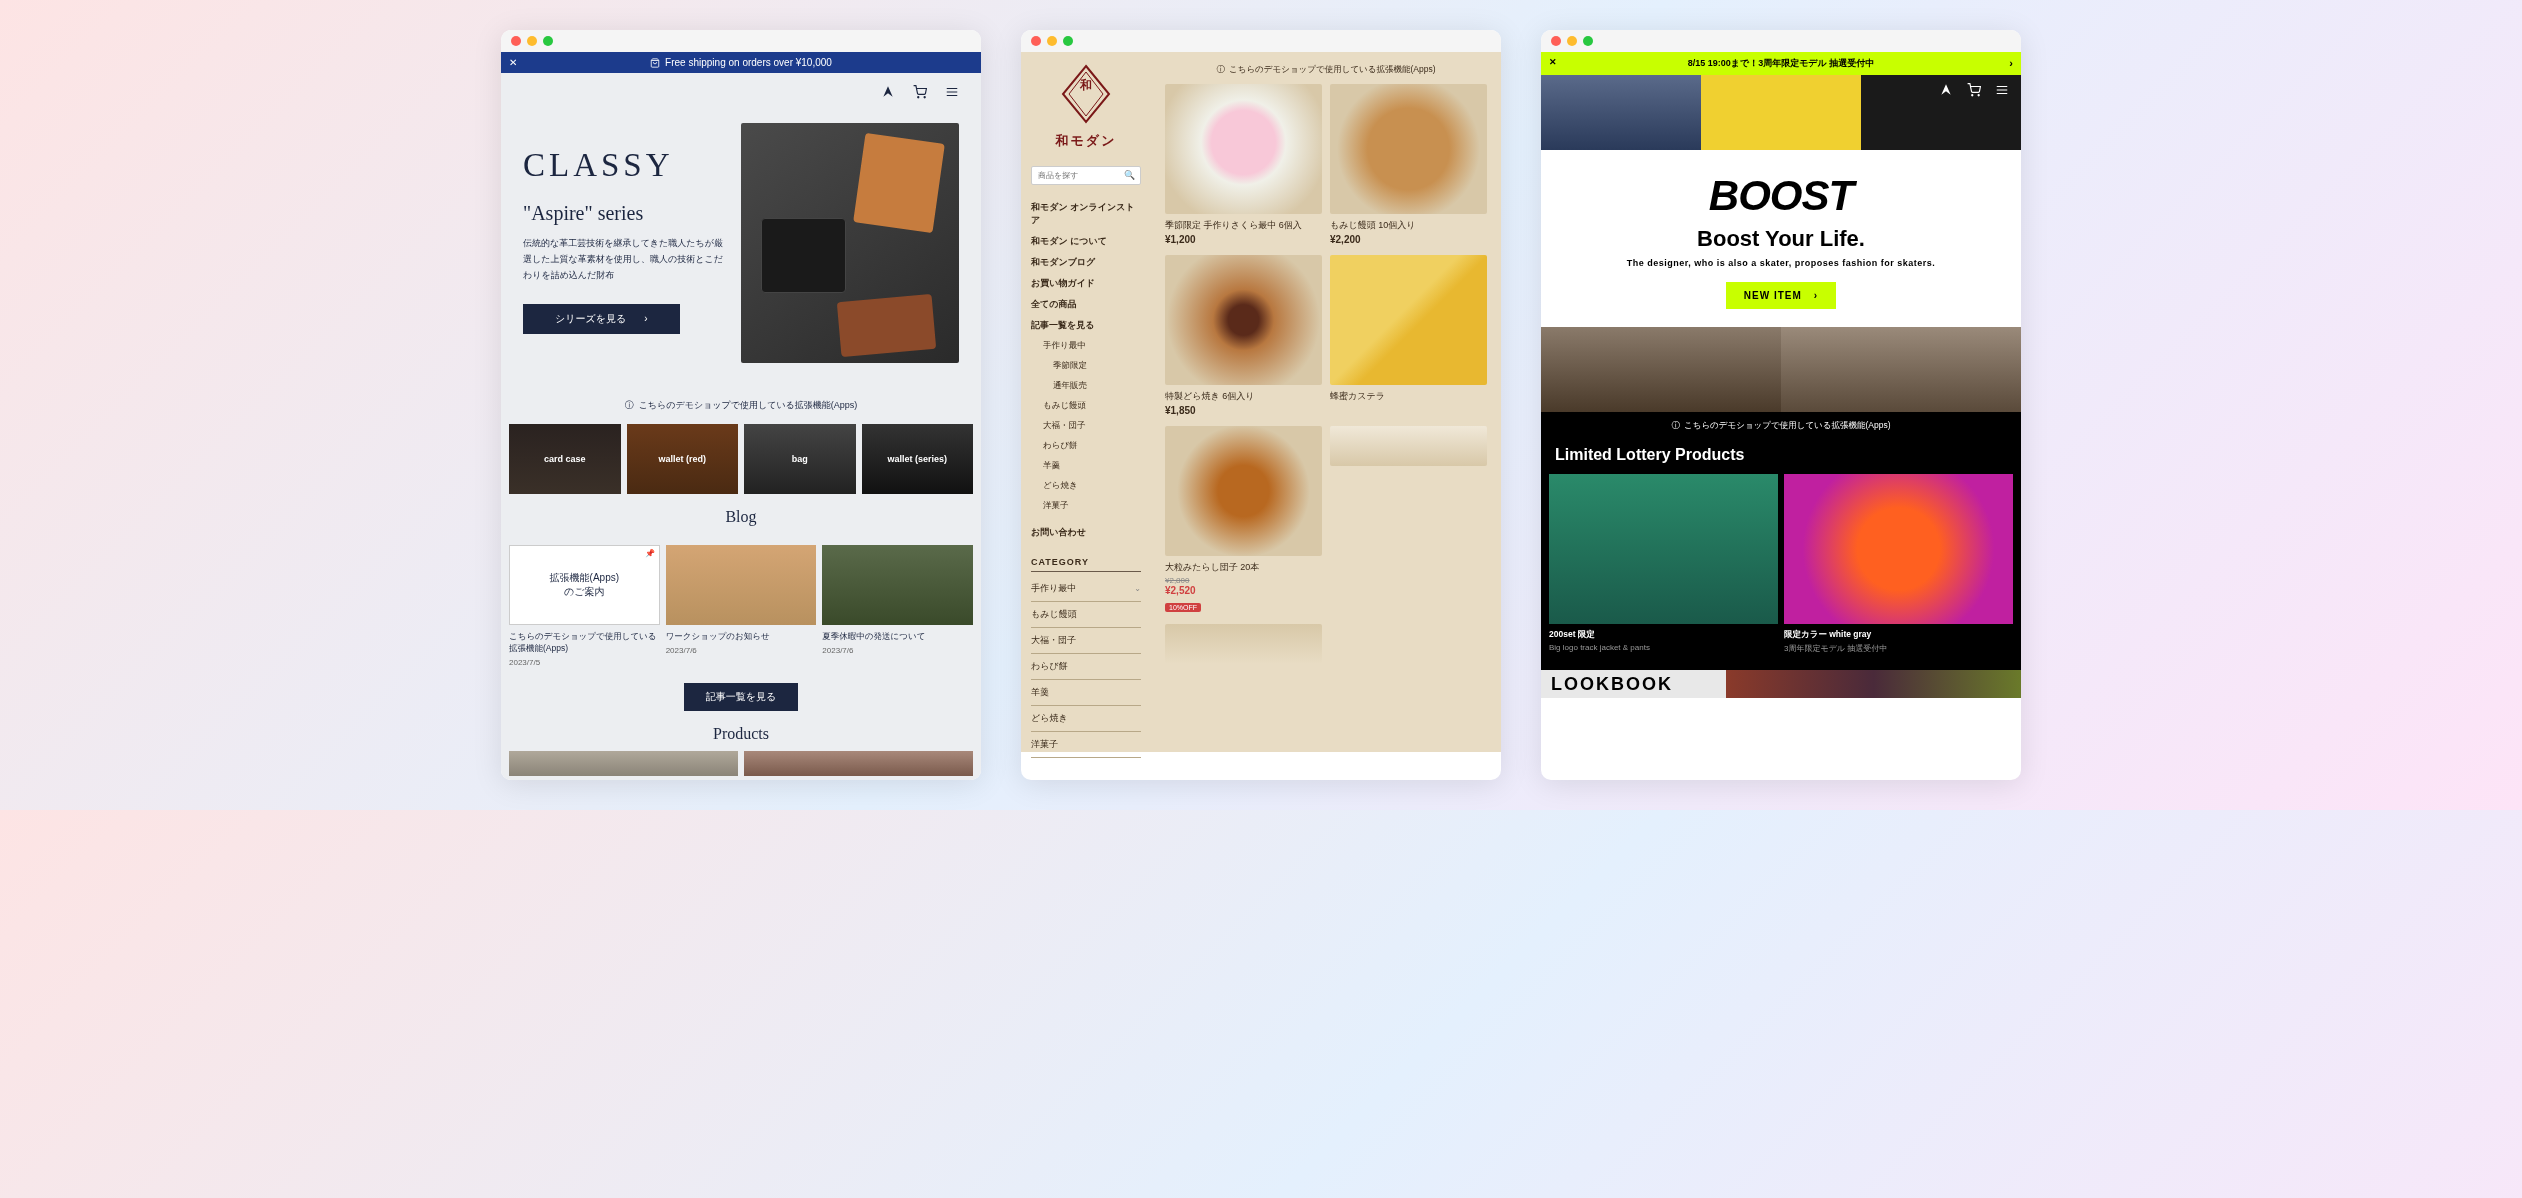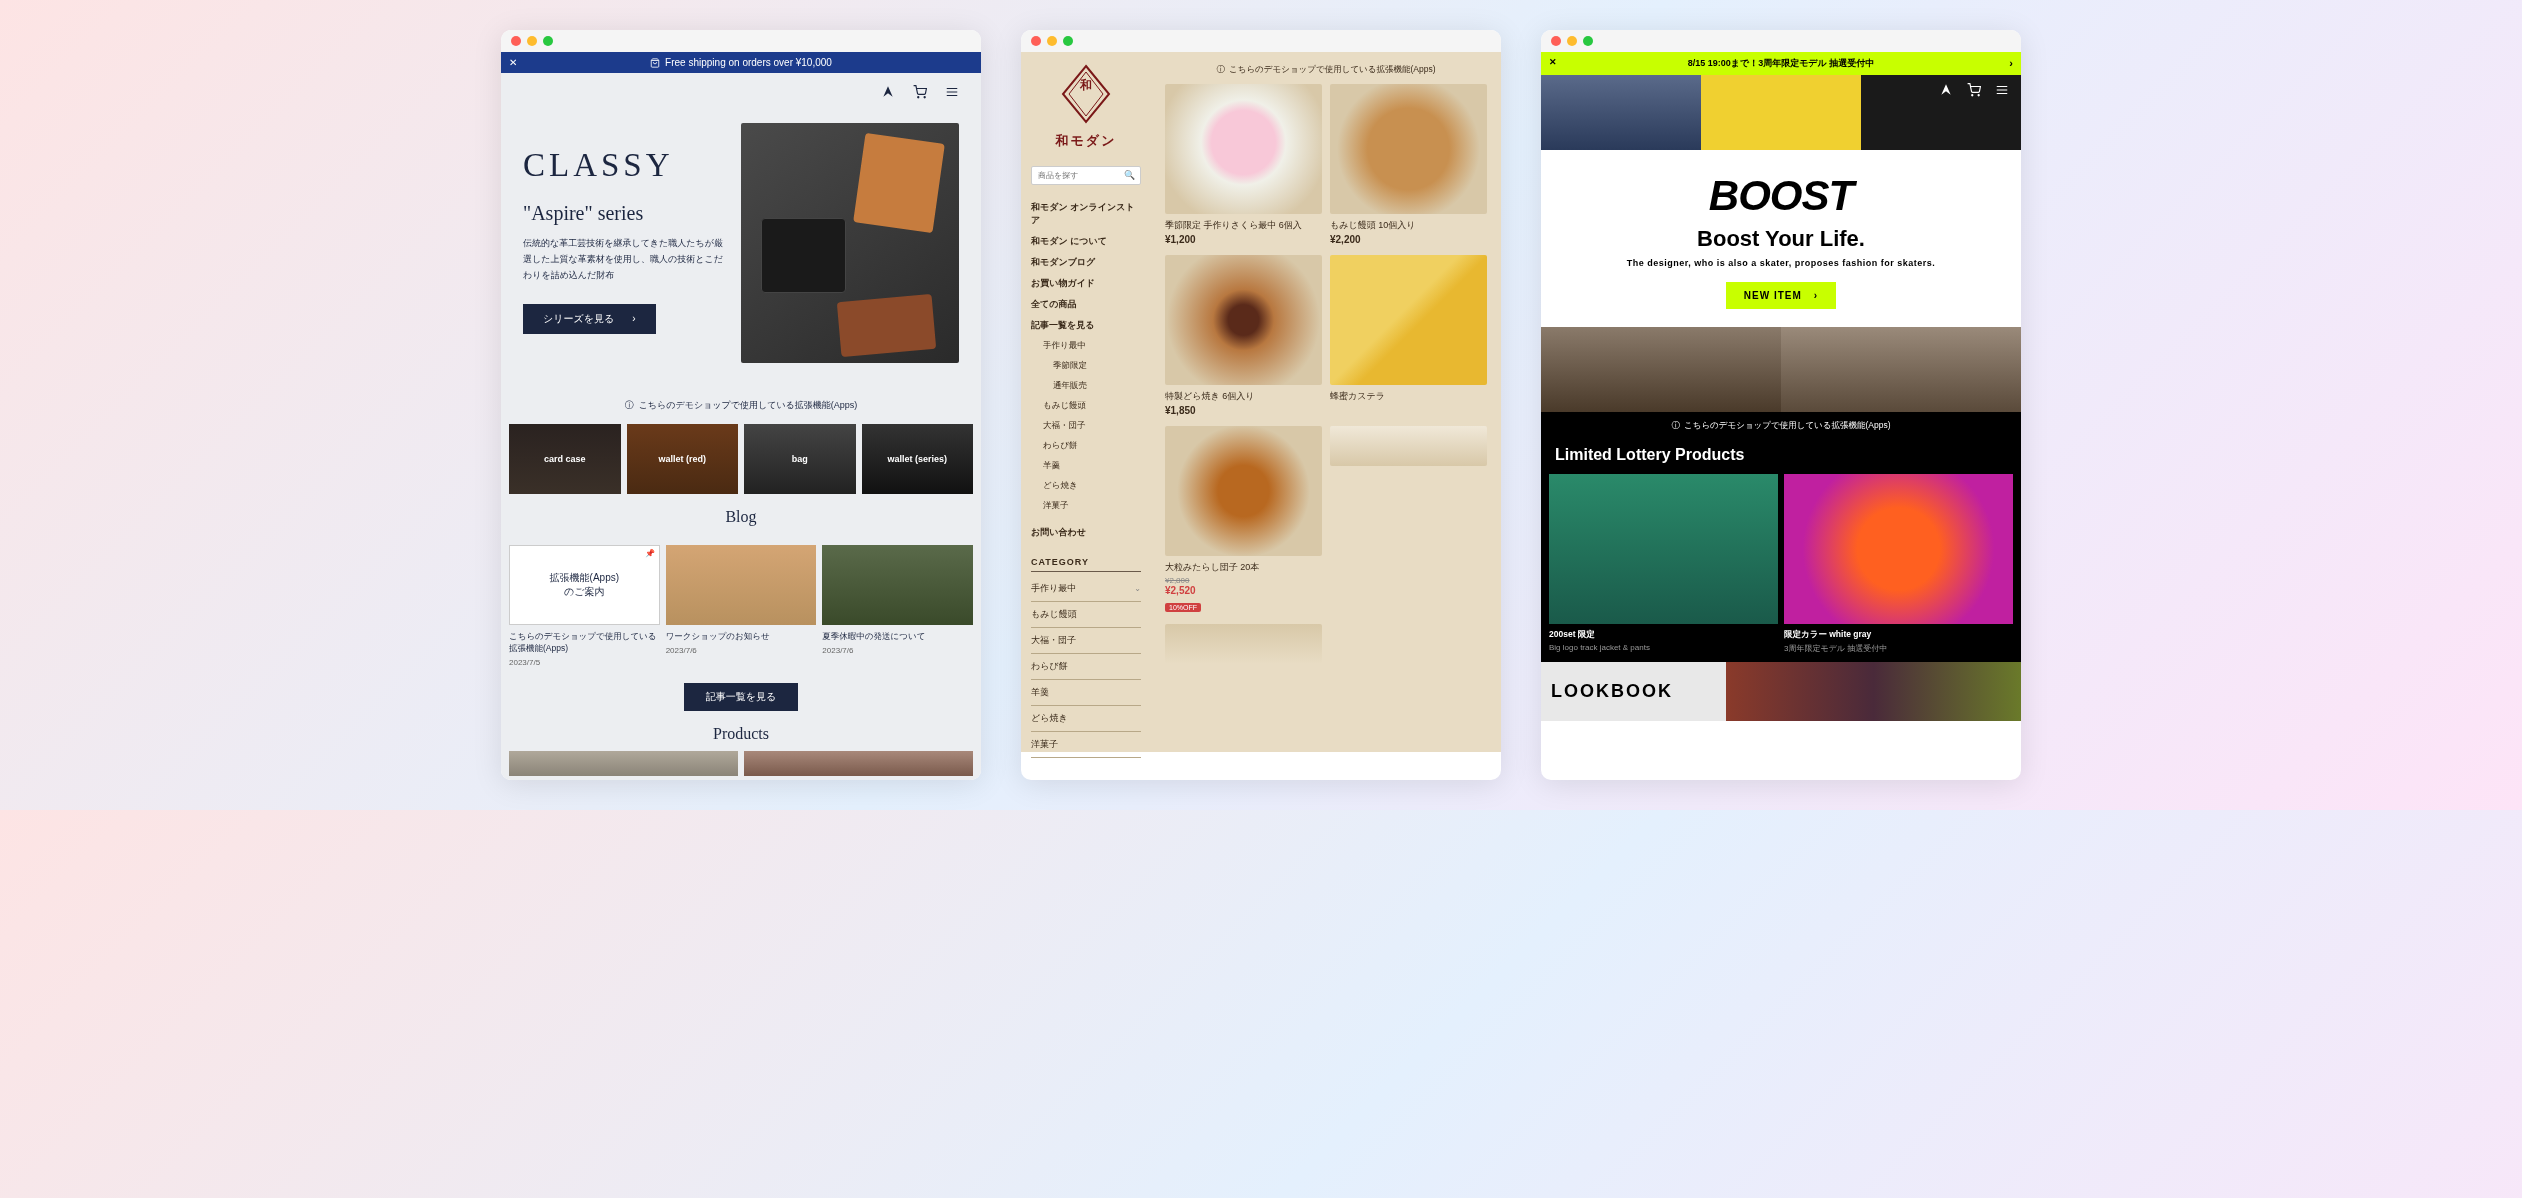--- a/index.html
+++ b/index.html
@@ -41,21 +41,21 @@
   padding: 5px; position: relative;
 }
 .classy .banner .close { position: absolute; left: 8px; color: #fff; font-size: 10px; cursor: pointer; }
 .classy .nav { display: flex; justify-content: flex-end; gap: 18px; padding: 12px 22px; }
 .classy .nav .icon { color: #1c2640; }
 .classy .hero { display: flex; padding: 12px 22px 30px; gap: 18px; }
 .classy .hero-text { flex: 0 0 200px; padding-top: 24px; }
 .classy .hero-text h1 { font-family: Georgia, serif; font-size: 33px; font-weight: 400; letter-spacing: 4px; margin-bottom: 18px; }
 .classy .hero-text h2 { font-family: Georgia, serif; font-size: 20px; font-weight: 400; margin-bottom: 10px; }
 .classy .hero-text p { font-size: 9px; line-height: 1.8; margin-bottom: 20px; }
-.classy .cta { background: #1c2640; color: #fff; font-size: 10px; padding: 8px 20px; display: inline-flex; align-items: center; gap: 18px; border: none; cursor: pointer; }
+.classy .cta { background: #1c2640; color: #fff; font-size: 10px; padding: 8px 32px; display: inline-flex; align-items: center; gap: 18px; border: none; cursor: pointer; }
 .classy .hero-img { flex: 1; height: 240px; background: linear-gradient(145deg,#4a4a4a,#2a2a2a); border-radius: 2px; position: relative; overflow: hidden; }
 .wallet { position: absolute; border-radius: 4px; }
 .wallet.tan { width: 80px; height: 90px; background: #c67c3e; right: 20px; top: 15px; transform: rotate(8deg); }
 .wallet.black { width: 85px; height: 75px; background: #1a1a1a; left: 20px; top: 95px; border: 1px solid #444; }
 .wallet.brown { width: 95px; height: 55px; background: #8b4a2a; right: 25px; bottom: 10px; transform: rotate(-5deg); }
 .classy .note { text-align: center; font-size: 9px; padding: 6px 0 12px; display:flex; align-items:center; justify-content:center; gap:5px; }
 .classy .cats { display: flex; gap: 6px; padding: 0 8px; }
 .classy .cat { flex: 1; height: 70px; background: #333; position: relative; display: flex; align-items: center; justify-content: center; color: #fff; font-size: 9px; font-weight: 600; }
 .classy .cat.c1 { background: linear-gradient(#2a2220,#3a3028); }
 .classy .cat.c2 { background: linear-gradient(#6a3a1a,#4a2a12); }
@@ -135,21 +135,21 @@
 .boost .note { text-align: center; font-size: 8.5px; padding: 8px; display:flex; align-items:center; justify-content:center; gap:4px; }
 .boost h3 { font-size: 16px; font-weight: 800; padding: 6px 14px 10px; }
 .boost .prods { display: flex; gap: 6px; padding: 0 8px; }
 .boost .prod { flex: 1; }
 .boost .prod .img { height: 150px; }
 .boost .prod .pn { font-size: 8.5px; margin: 5px 0 2px; font-weight: 600; }
 .boost .prod .pd { font-size: 8px; color: #999; }
 .boost .pi1 { background: linear-gradient(#2a8a6a,#1a5a4a); }
 .boost .pi2 { background: radial-gradient(circle, #ff6020 30%, #c020a0 70%); }
 .boost .pi3 { background: #0a0a0a; }
-.boost .lookbook { display: flex; height: 59px; margin-top: 8px; }
+.boost .lookbook { display: flex; height: 28px; margin-top: 16px; }
 .boost .lb-text { background: #e8e8e8; color: #000; font-size: 18px; font-weight: 900; letter-spacing: 2px; display: flex; align-items: center; padding-left: 10px; flex: 0 0 185px; }
 .boost .lb-img { flex: 1; background: linear-gradient(90deg,#8a3a2a,#4a2a3a,#6a7a2a); }
 
 .icon { display: inline-flex; width: 14px; height: 14px; align-items: center; justify-content: center; }
 svg { display: block; }
 </style>
 </head>
 <body>
 
 <div class="browser">

